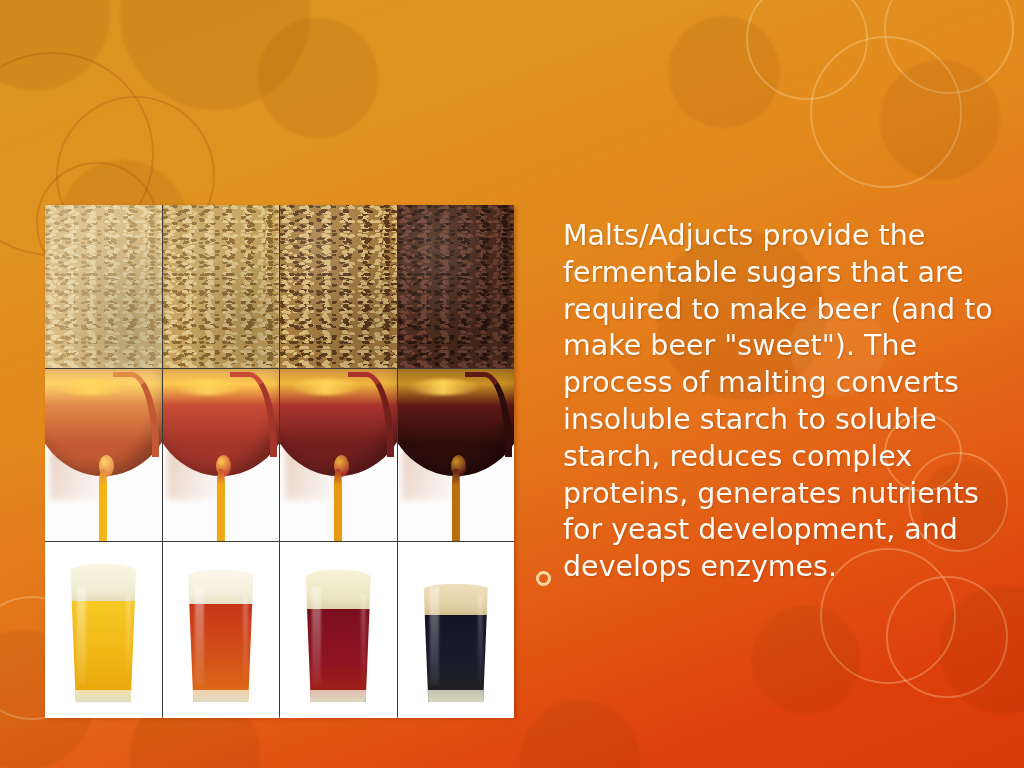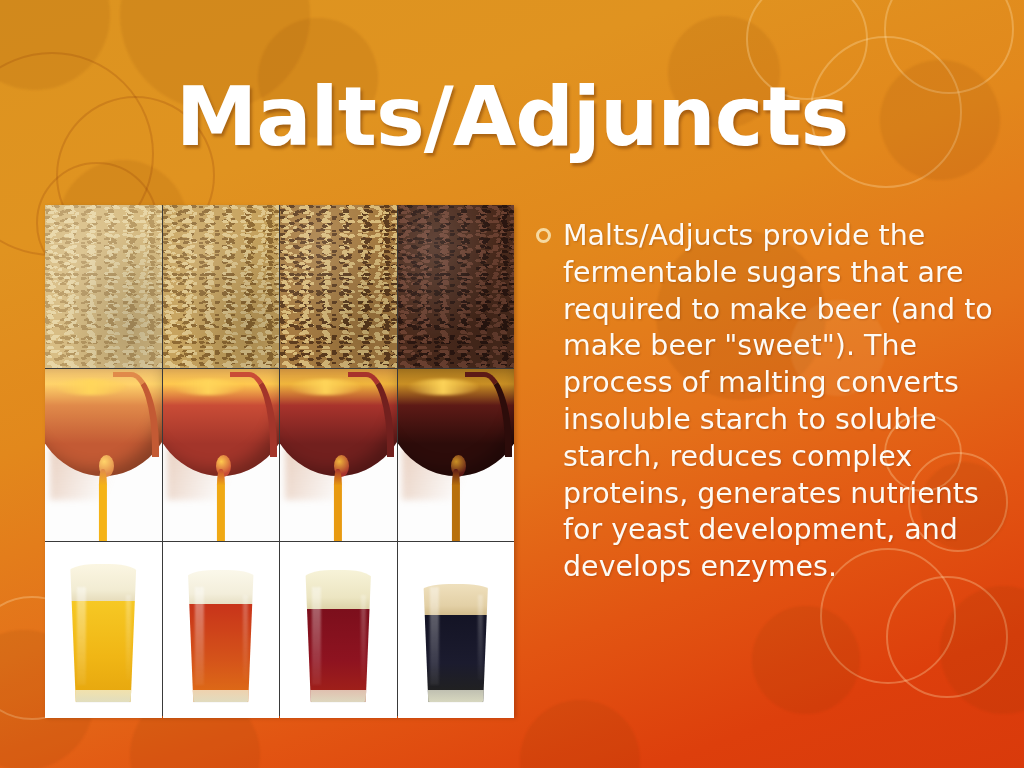--- a/index.html
+++ b/index.html
@@ -248,21 +248,21 @@
     background: linear-gradient(180deg, rgba(245,245,225,0.75), rgba(225,225,200,0.95));
   }
 
   
   .body-block {
     position: absolute;
     left: 536px;
     top: 218px;
     width: 462px;
     display: flex;
-    align-items: flex-start;
+    align-items: flex-end;
     gap: 12px;
   }
   .bullet {
     flex: 0 0 auto;
     width: 15px;
     height: 15px;
     margin-top: 10px;
     border: 3px solid #f6d9a0;
     border-radius: 50%;
     box-sizing: border-box;
@@ -302,21 +302,20 @@
     <div class="bub ring" style="left:820px;  top:548px;  width:132px; height:132px;"></div>
     <div class="bub ring" style="left:886px;  top:576px;  width:118px; height:118px;"></div>
     <div class="bub disc" style="left:940px;  top:586px;  width:128px; height:128px;"></div>
     <div class="bub disc" style="left:752px;  top:606px;  width:108px; height:108px;"></div>
     <div class="bub ring" style="left:-30px;  top:596px;  width:120px; height:120px;"></div>
     <div class="bub disc" style="left:-46px;  top:630px;  width:140px; height:140px;"></div>
     <div class="bub disc" style="left:130px;  top:690px;  width:130px; height:130px;"></div>
     <div class="bub disc" style="left:520px;  top:700px;  width:120px; height:120px;"></div>
   </div>
 
-  <div class="title">Malts/Adjuncts</div>
 
   <div class="collage">
 
     <div class="cell">
       <div class="grain" style="--g1:#d8bd84; --g2:#e8d6a6; --g3:#b99a63;"></div>
     </div>
     <div class="cell">
       <div class="grain" style="--g1:#c7a35e; --g2:#e0c78c; --g3:#8f6a33;"></div>
     </div>
     <div class="cell">

